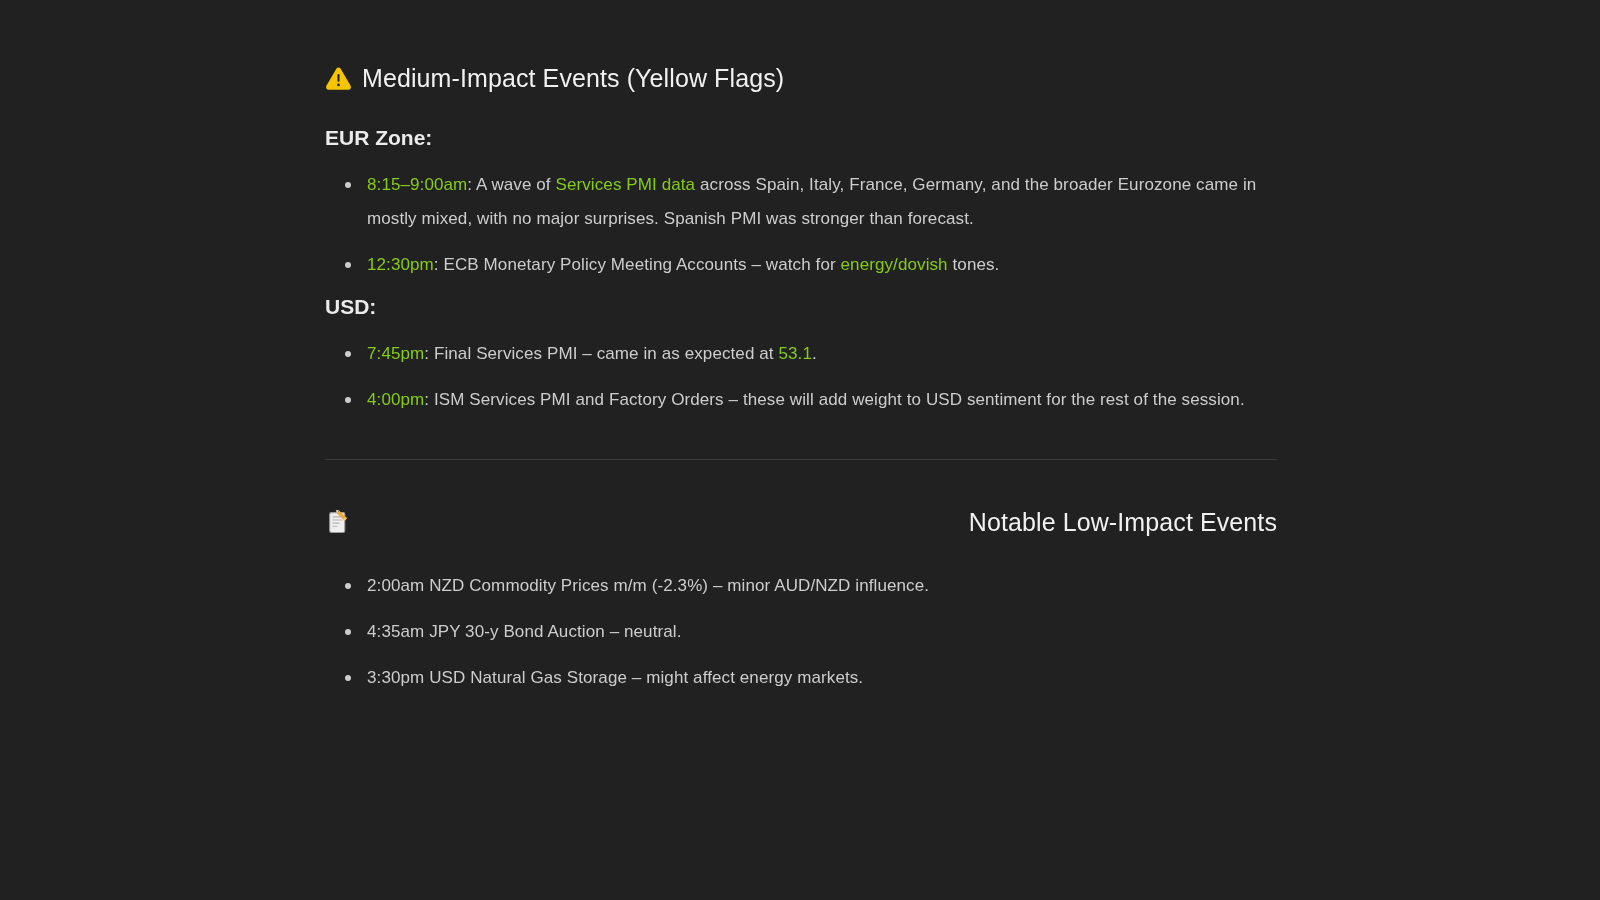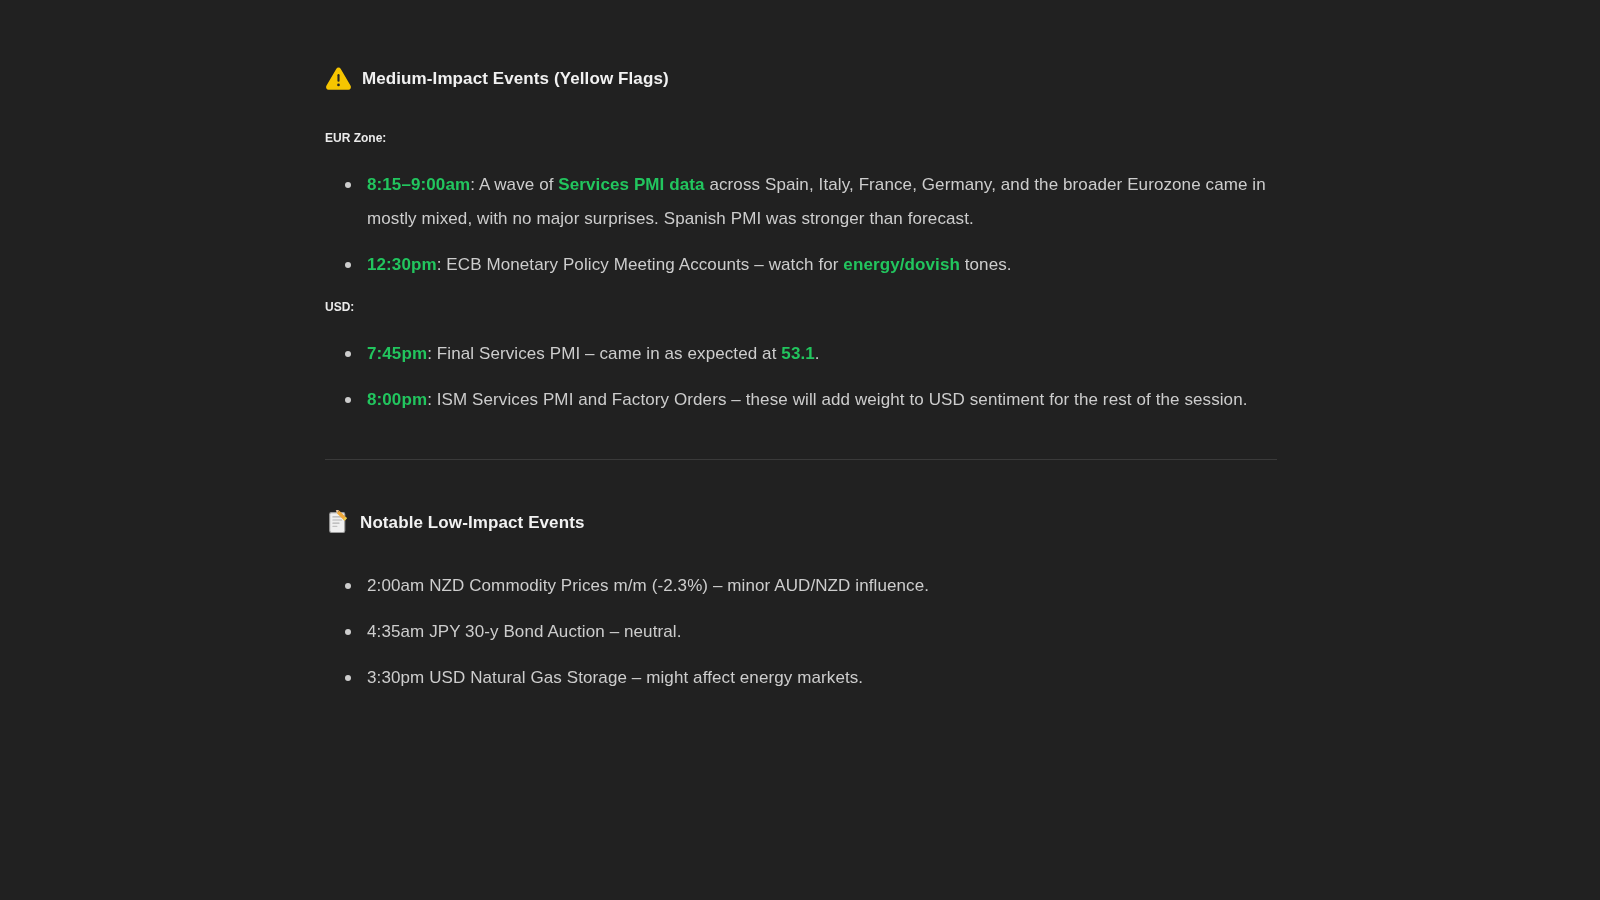--- a/index.html
+++ b/index.html
@@ -14,36 +14,36 @@
     position: relative;
   }
   .content {
     position: absolute;
     left: 325px;
     top: 62px;
     width: 952px;
   }
   h2.section-heading {
     margin: 0 0 30px 0;
-    font-size: 17px;
-    font-weight: 700;
+    font-size: 25px;
+    font-weight: 400;
     line-height: 33px;
     color: #f1f1f1;
     letter-spacing: 0.1px;
     display: flex;
     align-items: center;
     gap: 10px;
   }
   h2.section-heading .hicon {
     flex: 0 0 auto;
     display: inline-flex;
   }
   p.group-label {
     margin: 0 0 17px 0;
-    font-size: 12px;
+    font-size: 21px;
     font-weight: 700;
     line-height: 26px;
     color: #ebebeb;
   }
   ul.event-list {
     margin: 0 0 8px 0;
     padding: 0 0 0 42px;
     list-style: none;
   }
   ul.event-list li {
@@ -58,29 +58,29 @@
     content: "";
     position: absolute;
     left: -22px;
     top: 14px;
     width: 6px;
     height: 6px;
     border-radius: 50%;
     background: #cdcdcd;
   }
   ul.event-list li b {
-    font-weight: 700;
-    color: #22c55e;
+    font-weight: 400;
+    color: #84cc16;
   }
   hr.section-divider {
     border: none;
     border-top: 1px solid #3a3a3a;
     margin: 42px 0 46px 0;
   }
-  .low-heading { margin-bottom: 20px; }
+  .low-heading { margin-bottom: 20px; justify-content: space-between; }
 </style>
 </head>
 <body>
 
 <div class="content">
 
   <section>
     <h2 class="section-heading">
       <span class="hicon">
         <svg width="27" height="27" viewBox="0 0 24 24" aria-hidden="true">
@@ -94,21 +94,21 @@
 
     <p class="group-label">EUR Zone:</p>
     <ul class="event-list">
       <li><b>8:15–9:00am</b><span>: A wave of </span><b>Services PMI data</b><span> across Spain, Italy, France, Germany, and the broader Eurozone came in mostly mixed, with no major surprises. Spanish PMI was stronger than forecast.</span></li>
       <li><b>12:30pm</b><span>: ECB Monetary Policy Meeting Accounts – watch for </span><b>energy/dovish</b><span> tones.</span></li>
     </ul>
 
     <p class="group-label">USD:</p>
     <ul class="event-list">
       <li><b>7:45pm</b><span>: Final Services PMI – came in as expected at </span><b>53.1</b><span>.</span></li>
-      <li><b>8:00pm</b><span>: ISM Services PMI and Factory Orders – these will add weight to USD sentiment for the rest of the session.</span></li>
+      <li><b>4:00pm</b><span>: ISM Services PMI and Factory Orders – these will add weight to USD sentiment for the rest of the session.</span></li>
     </ul>
   </section>
 
   <hr class="section-divider">
 
   <section>
     <h2 class="section-heading low-heading">
       <span class="hicon">
         <svg width="25" height="25" viewBox="0 0 24 24" aria-hidden="true">
           <rect x="4.5" y="2.5" width="14.5" height="19" rx="1.6" fill="#efefef" stroke="#9b9b9b" stroke-width="1"></rect>

